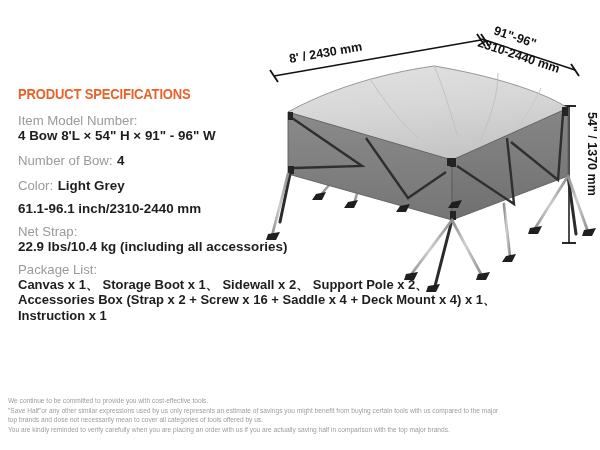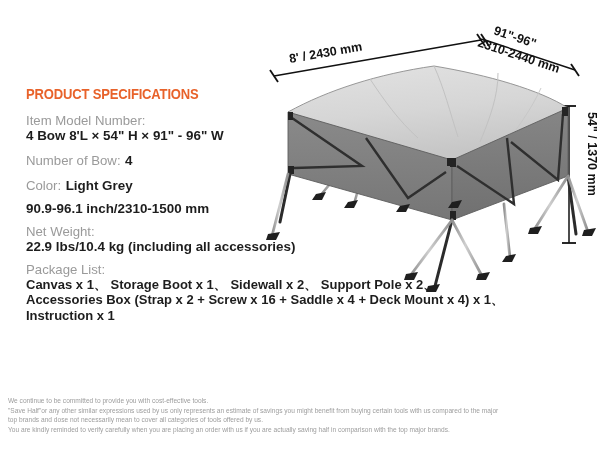--- a/index.html
+++ b/index.html
@@ -15,21 +15,20 @@
     font-family: "Liberation Sans", sans-serif;
     -webkit-font-smoothing: antialiased;
   }
 
   
   #spec-panel {
     position: absolute;
     left: 18px;
     top: 86px;
     width: 470px;
-    margin-left: 8px;
   }
   #spec-title {
     color: #e8622a;
     font-weight: bold;
     font-size: 15.5px;
     letter-spacing: -0.2px;
     transform: scaleX(0.84);
     transform-origin: left center;
     margin: 0 0 11px 0;
     line-height: 1;
@@ -219,25 +218,25 @@
     <span class="spec-label">Number of Bow:</span>
     <span class="spec-value">4</span>
   </div>
 
   <div class="spec-row inline">
     <span class="spec-label">Color:</span>
     <span class="spec-value">Light Grey</span>
   </div>
 
   <div class="spec-row">
-    <span class="spec-value">90.9-96.1 inch/2310-1500 mm</span>
+    <span class="spec-value">61.1-96.1 inch/2310-2440 mm</span>
   </div>
 
   <div class="spec-row">
-    <span class="spec-label">Net Weight:</span>
+    <span class="spec-label">Net Strap:</span>
     <span class="spec-value">22.9 lbs/10.4 kg (including all accessories)</span>
   </div>
 
   <div class="spec-row" id="package-row">
     <span class="spec-label">Package List:</span>
     <div id="package-lines">
       <div>Canvas x 1、 Storage Boot x 1、 Sidewall x 2、 Support Pole x 2、</div>
       <div>Accessories Box (Strap x 2 + Screw x 16 + Saddle x 4 + Deck Mount x 4) x 1、</div>
       <div>Instruction x 1</div>
     </div>

